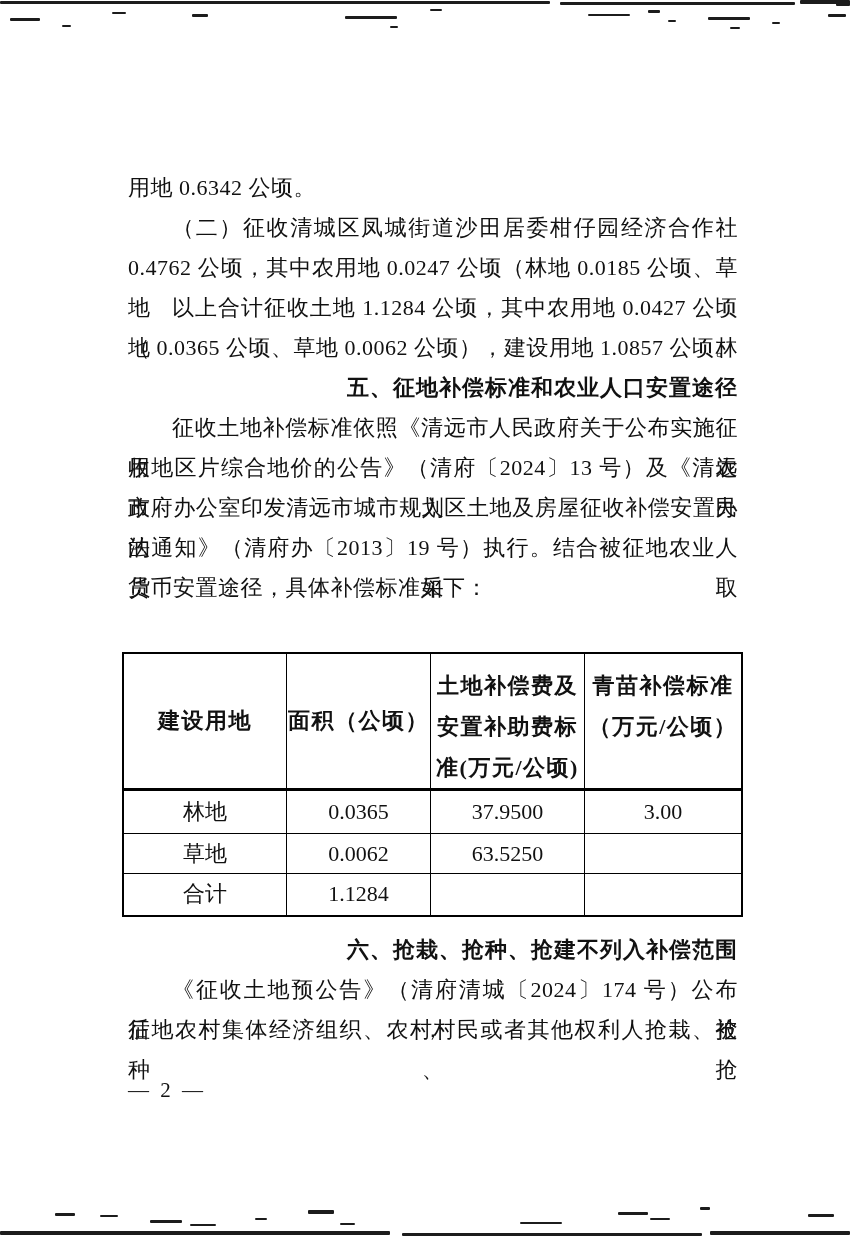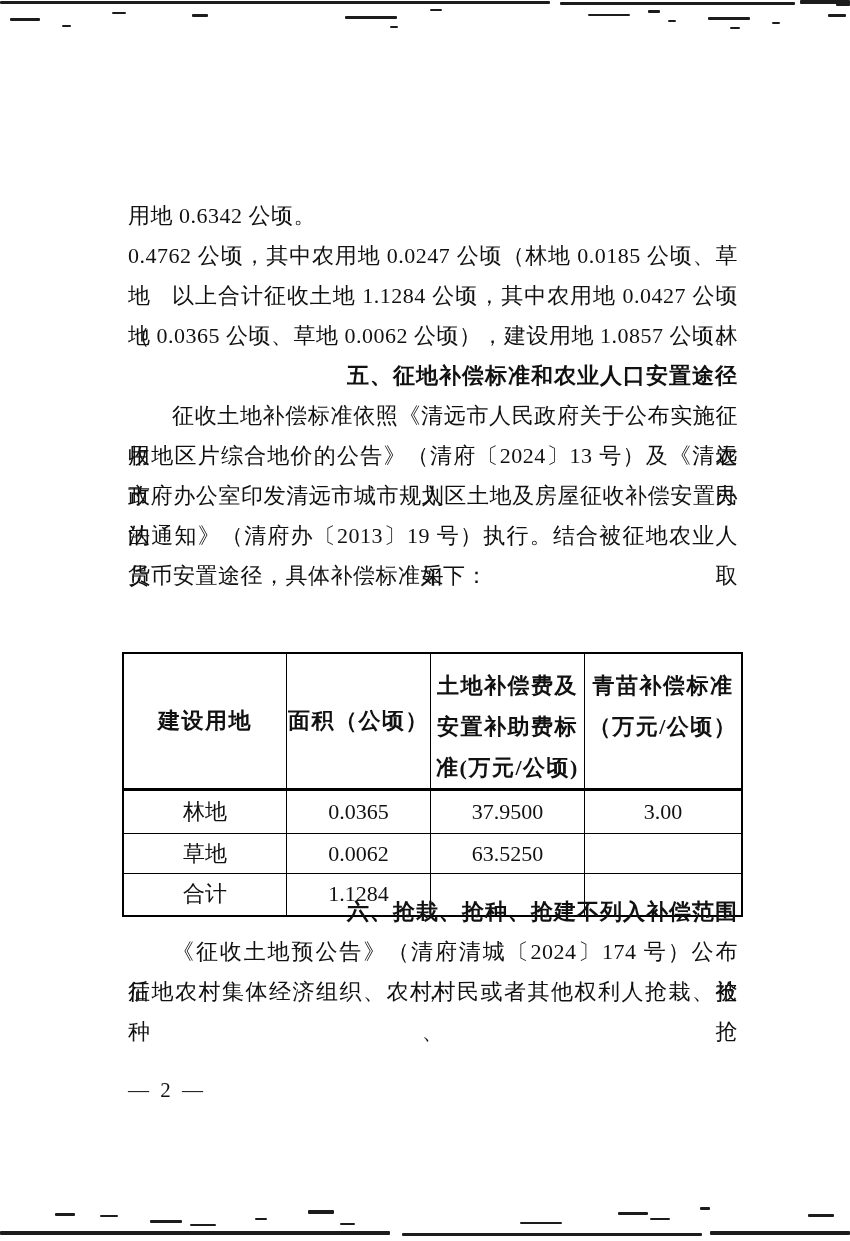--- a/index.html
+++ b/index.html
@@ -9,24 +9,24 @@
     margin:0 auto;
     background:#ffffff;
     overflow:hidden;
     color:#111;
     font-family:"Liberation Serif","DejaVu Serif",serif;
   }
   
   .artifact{position:absolute;background:#1c1c1c;border-radius:1px;}
   
   #before-table{
-    position:absolute;left:128px;top:196px;width:610px;
+    position:absolute;left:128px;top:168px;width:610px;
   }
   #after-table{
-    position:absolute;left:128px;top:892px;width:610px;
+    position:absolute;left:128px;top:930px;width:610px;
   }
   .tline{
     height:40px;line-height:40px;
     font-size:22px;
     white-space:nowrap;
     letter-spacing:0.5px;
   }
   .tline.just{
     white-space:normal;
     text-align:justify;
@@ -79,20 +79,21 @@
     font-size:21px;letter-spacing:3px;
   }
 </style>
 </head>
 <body>
 
 <div id="page">
 
   <div id="before-table">
     <div class="tline">用地 0.6342 公顷。</div>
+    <div class="tline just indent">（二）征收清城区凤城街道沙田居委柑仔园经济合作社</div>
     <div class="tline just">0.4762 公顷，其中农用地 0.0247 公顷（林地 0.0185 公顷、草地</div>
     <div class="tline just indent">以上合计征收土地 1.1284 公顷，其中农用地 0.0427 公顷（林</div>
     <div class="tline">地 0.0365 公顷、草地 0.0062 公顷），建设用地 1.0857 公顷。</div>
     <div class="tline head indent">五、征地补偿标准和农业人口安置途径</div>
     <div class="tline just indent">征收土地补偿标准依照《清远市人民政府关于公布实施征收农</div>
     <div class="tline just">用地区片综合地价的公告》（清府〔2024〕13 号）及《清远市人民</div>
     <div class="tline just">政府办公室印发清远市城市规划区土地及房屋征收补偿安置办法</div>
     <div class="tline just">的通知》（清府办〔2013〕19 号）执行。结合被征地农业人员采取</div>
     <div class="tline">货币安置途径，具体补偿标准如下：</div>
   </div>

